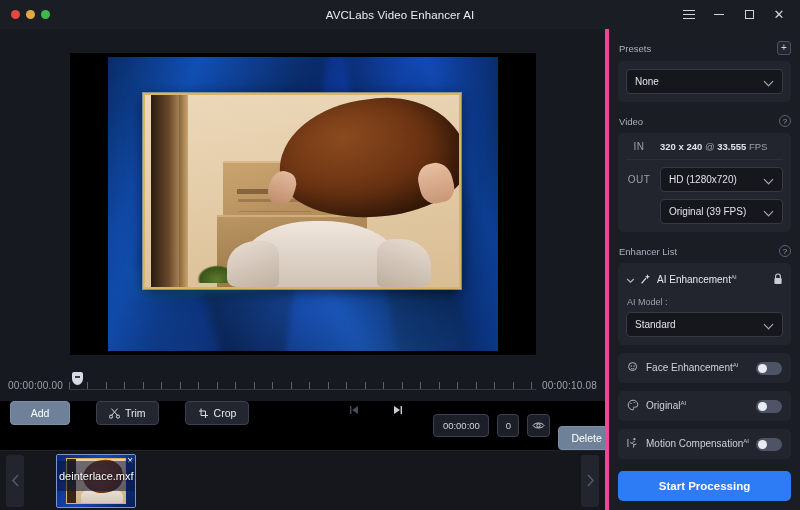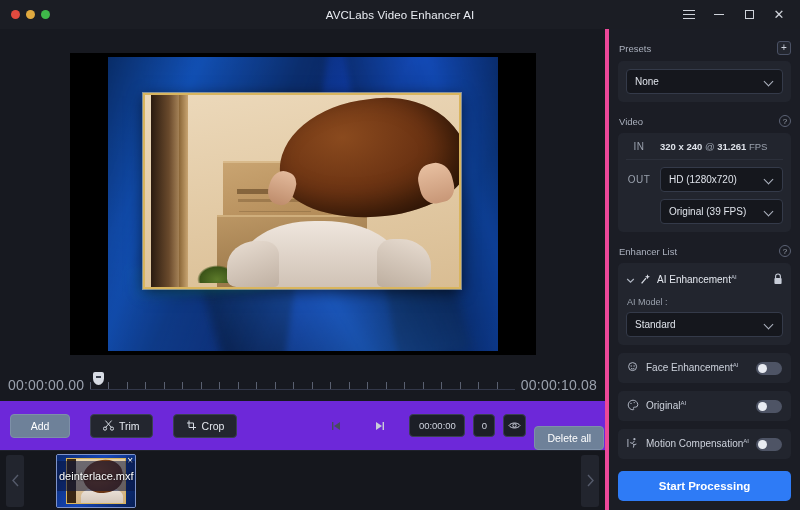--- a/index.html
+++ b/index.html
@@ -196,21 +196,21 @@
   }
 
   
   .timeline {
     flex: 0 0 32px;
     display: flex; align-items: center;
     padding: 0 8px;
     position: relative;
     background: #171920;
   }
-  .tl-time { font-size: 14px; color: #9aa1ad; white-space: nowrap; letter-spacing: .2px; }
+  .tl-time { font-size: 10px; color: #9aa1ad; white-space: nowrap; letter-spacing: .2px; }
   .tl-track { flex: 1 1 auto; position: relative; height: 18px; margin: 0 6px; }
   .tl-ruler {
     position: absolute; left: 0; right: 0; bottom: 4px; height: 11px;
     background-image: repeating-linear-gradient(to right,
        #5a6070 0px, #5a6070 1px, rgba(0,0,0,0) 1px, rgba(0,0,0,0) 18.5px);
     background-position: bottom;
     background-size: 100% 7px;
     background-repeat: repeat-x;
     border-bottom: 1px solid #33384a;
   }
@@ -221,24 +221,24 @@
     border-radius: 2px 2px 50% 50%;
   }
   .tl-playhead:after {
     content: ""; position: absolute; left: 3px; top: 4px;
     width: 5px; height: 2px; background: #3a3f4d;
   }
 
   
   .toolbar {
     flex: 0 0 40px;
-    display: flex; align-items: center;
+    display: flex; align-items: flex-start;
     padding: 0 10px;
-    gap: 20px;
-    background: #6d28d9;
+    gap: 26px;
+    background: #000000;
   }
   .btn {
     height: 24px;
     border-radius: 4px;
     display: inline-flex; align-items: center; justify-content: center;
     gap: 5px;
     font-size: 10.5px;
     color: #e4e8ef;
     padding: 0 12px;
     border: 1px solid #3a4052;
@@ -603,21 +603,21 @@
       <div class="sec-head">
         <span>Video</span>
         <span class="help-ic">?</span>
       </div>
       <div class="card">
         <div class="io-row">
           <span class="io-tag">IN</span>
           <span class="io-val">
             <b>320 x 240</b>
             <span class="dim">@</span>
-            <b>31.261</b>
+            <b>33.555</b>
             <span class="dim">FPS</span>
           </span>
         </div>
         <div class="io-divider"></div>
         <div class="io-row">
           <span class="io-tag">OUT</span>
           <div class="select io-sel">
             <span>HD (1280x720)</span>
             <span class="chev"></span>
           </div>

